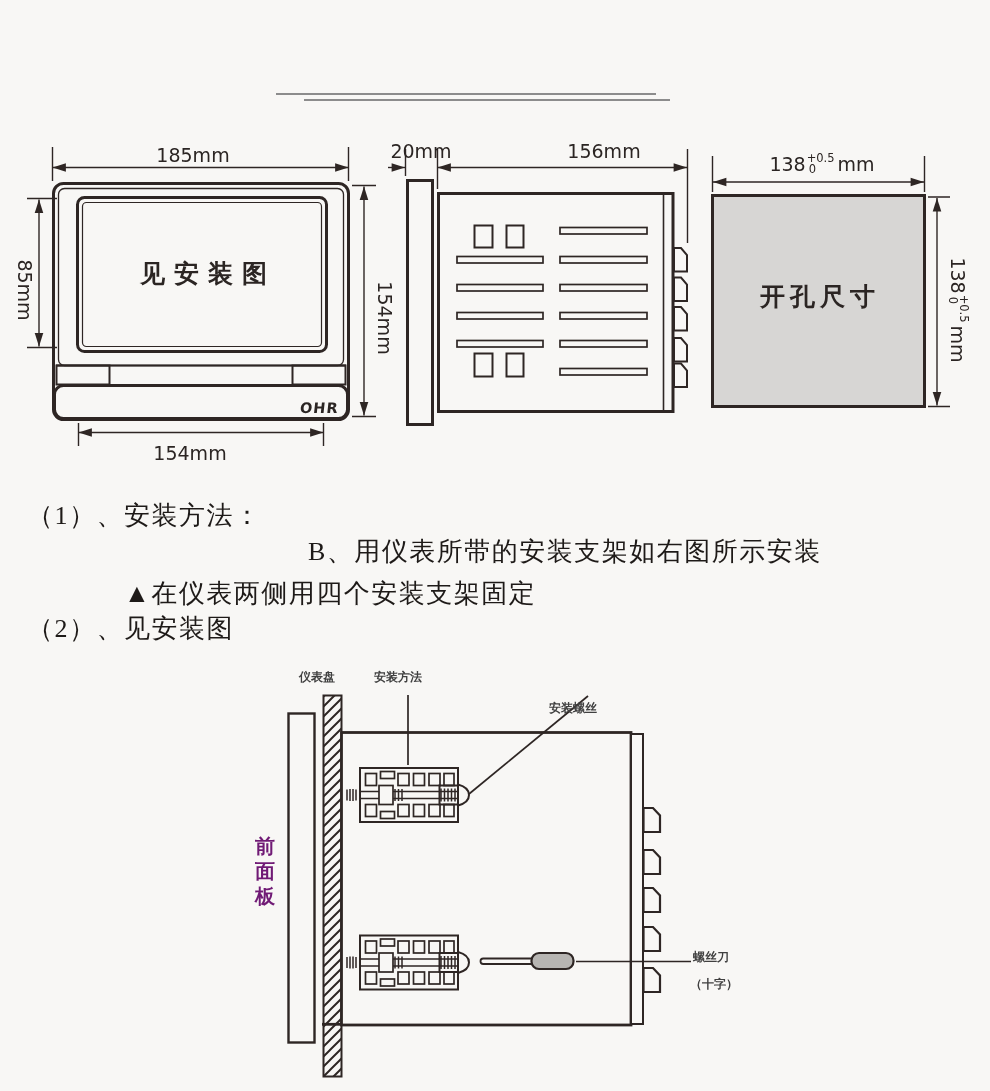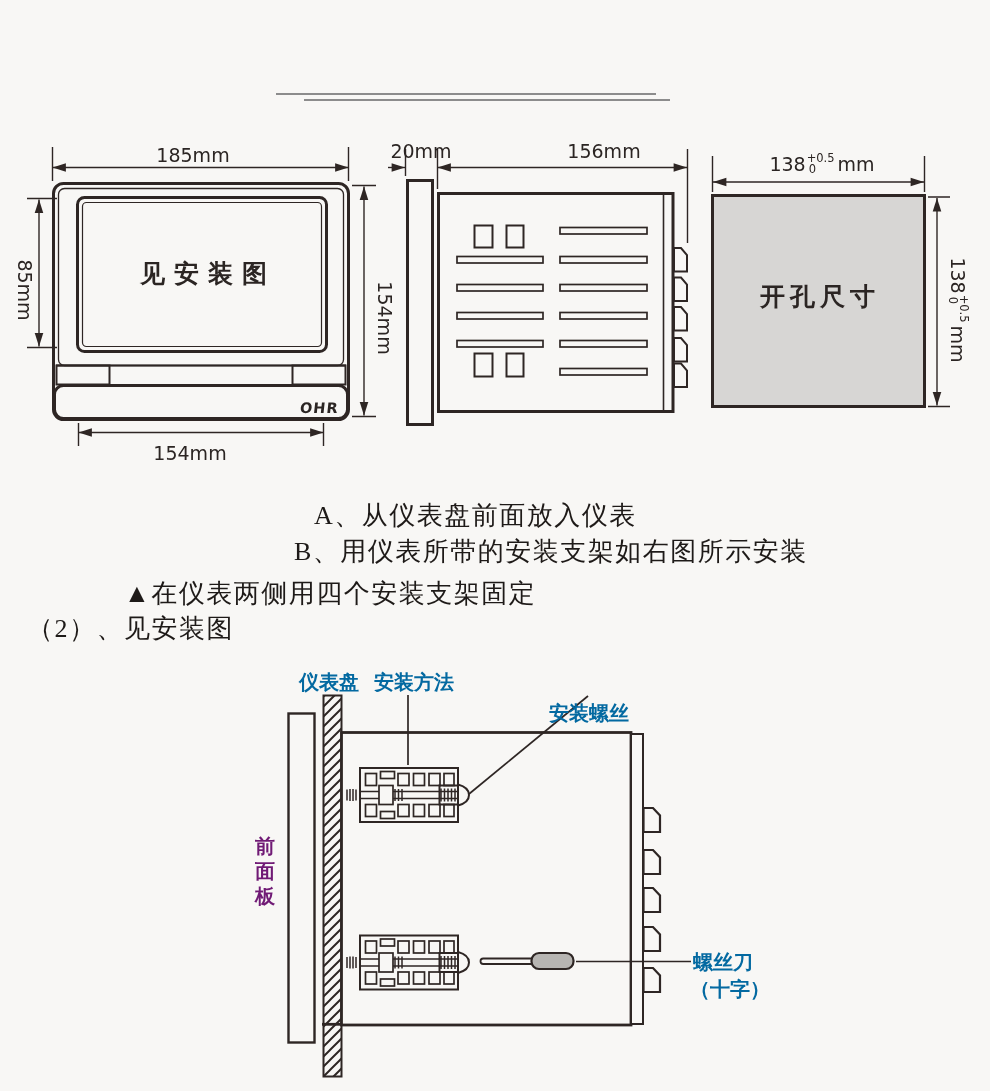--- a/index.html
+++ b/index.html
@@ -37,21 +37,21 @@
   .zone-label.tight{letter-spacing:5px;}
   .logo{
     font-family:"DejaVu Sans", sans-serif;font-weight:bold;
     font-size:14.5px;letter-spacing:1px;color:#2b2523;transform:skewX(-6deg);
   }
   .instr{
     font-size:26px;letter-spacing:1.5px;color:#1e1a18;
     font-family:"Liberation Serif", serif;
   }
   .dlabel{
-    font-size:20px;font-weight:600;color:#0369a1;
+    font-size:12px;font-weight:600;color:#404040;
     font-family:"Liberation Serif", serif;
   }
   .vlabel{
     position:absolute;width:24px;word-break:break-all;line-height:25px;
     font-size:20px;font-weight:600;color:#701a75;white-space:normal;
     font-family:"Liberation Serif", serif;
   }
 </style>
 </head>
 <body>
@@ -215,22 +215,22 @@
   </div>
   <div class="abs dim rot90 tol-label" style="left:958px;top:310px;">
     <span>138</span>
       <span class="tolstack">
         <span class="sup">+0.5</span>
         <span class="sub">0</span>
       </span>
       <span class="unit">mm</span>
   </div>
 
-  <div class="abs instr" style="left:314px;top:498px;">A、从仪表盘前面放入仪表</div>
-  <div class="abs instr" style="left:294px;top:534px;">B、用仪表所带的安装支架如右图所示安装</div>
+  <div class="abs instr" style="left:27px;top:498px;">（1）、安装方法：</div>
+  <div class="abs instr" style="left:308px;top:534px;">B、用仪表所带的安装支架如右图所示安装</div>
   <div class="abs instr" style="left:124px;top:576px;">▲在仪表两侧用四个安装支架固定</div>
   <div class="abs instr" style="left:27px;top:611px;">（2）、见安装图</div>
 
   <div class="abs dlabel" style="left:299px;top:669px;">仪表盘</div>
   <div class="abs dlabel" style="left:374px;top:669px;">安装方法</div>
   <div class="abs dlabel" style="left:549px;top:700px;">安装螺丝</div>
   <div class="vlabel" style="left:255px;top:834px;">前面板</div>
   <div class="abs dlabel" style="left:693px;top:949px;">螺丝刀</div>
   <div class="abs dlabel" style="left:690px;top:976px;">（十字）</div>
 

